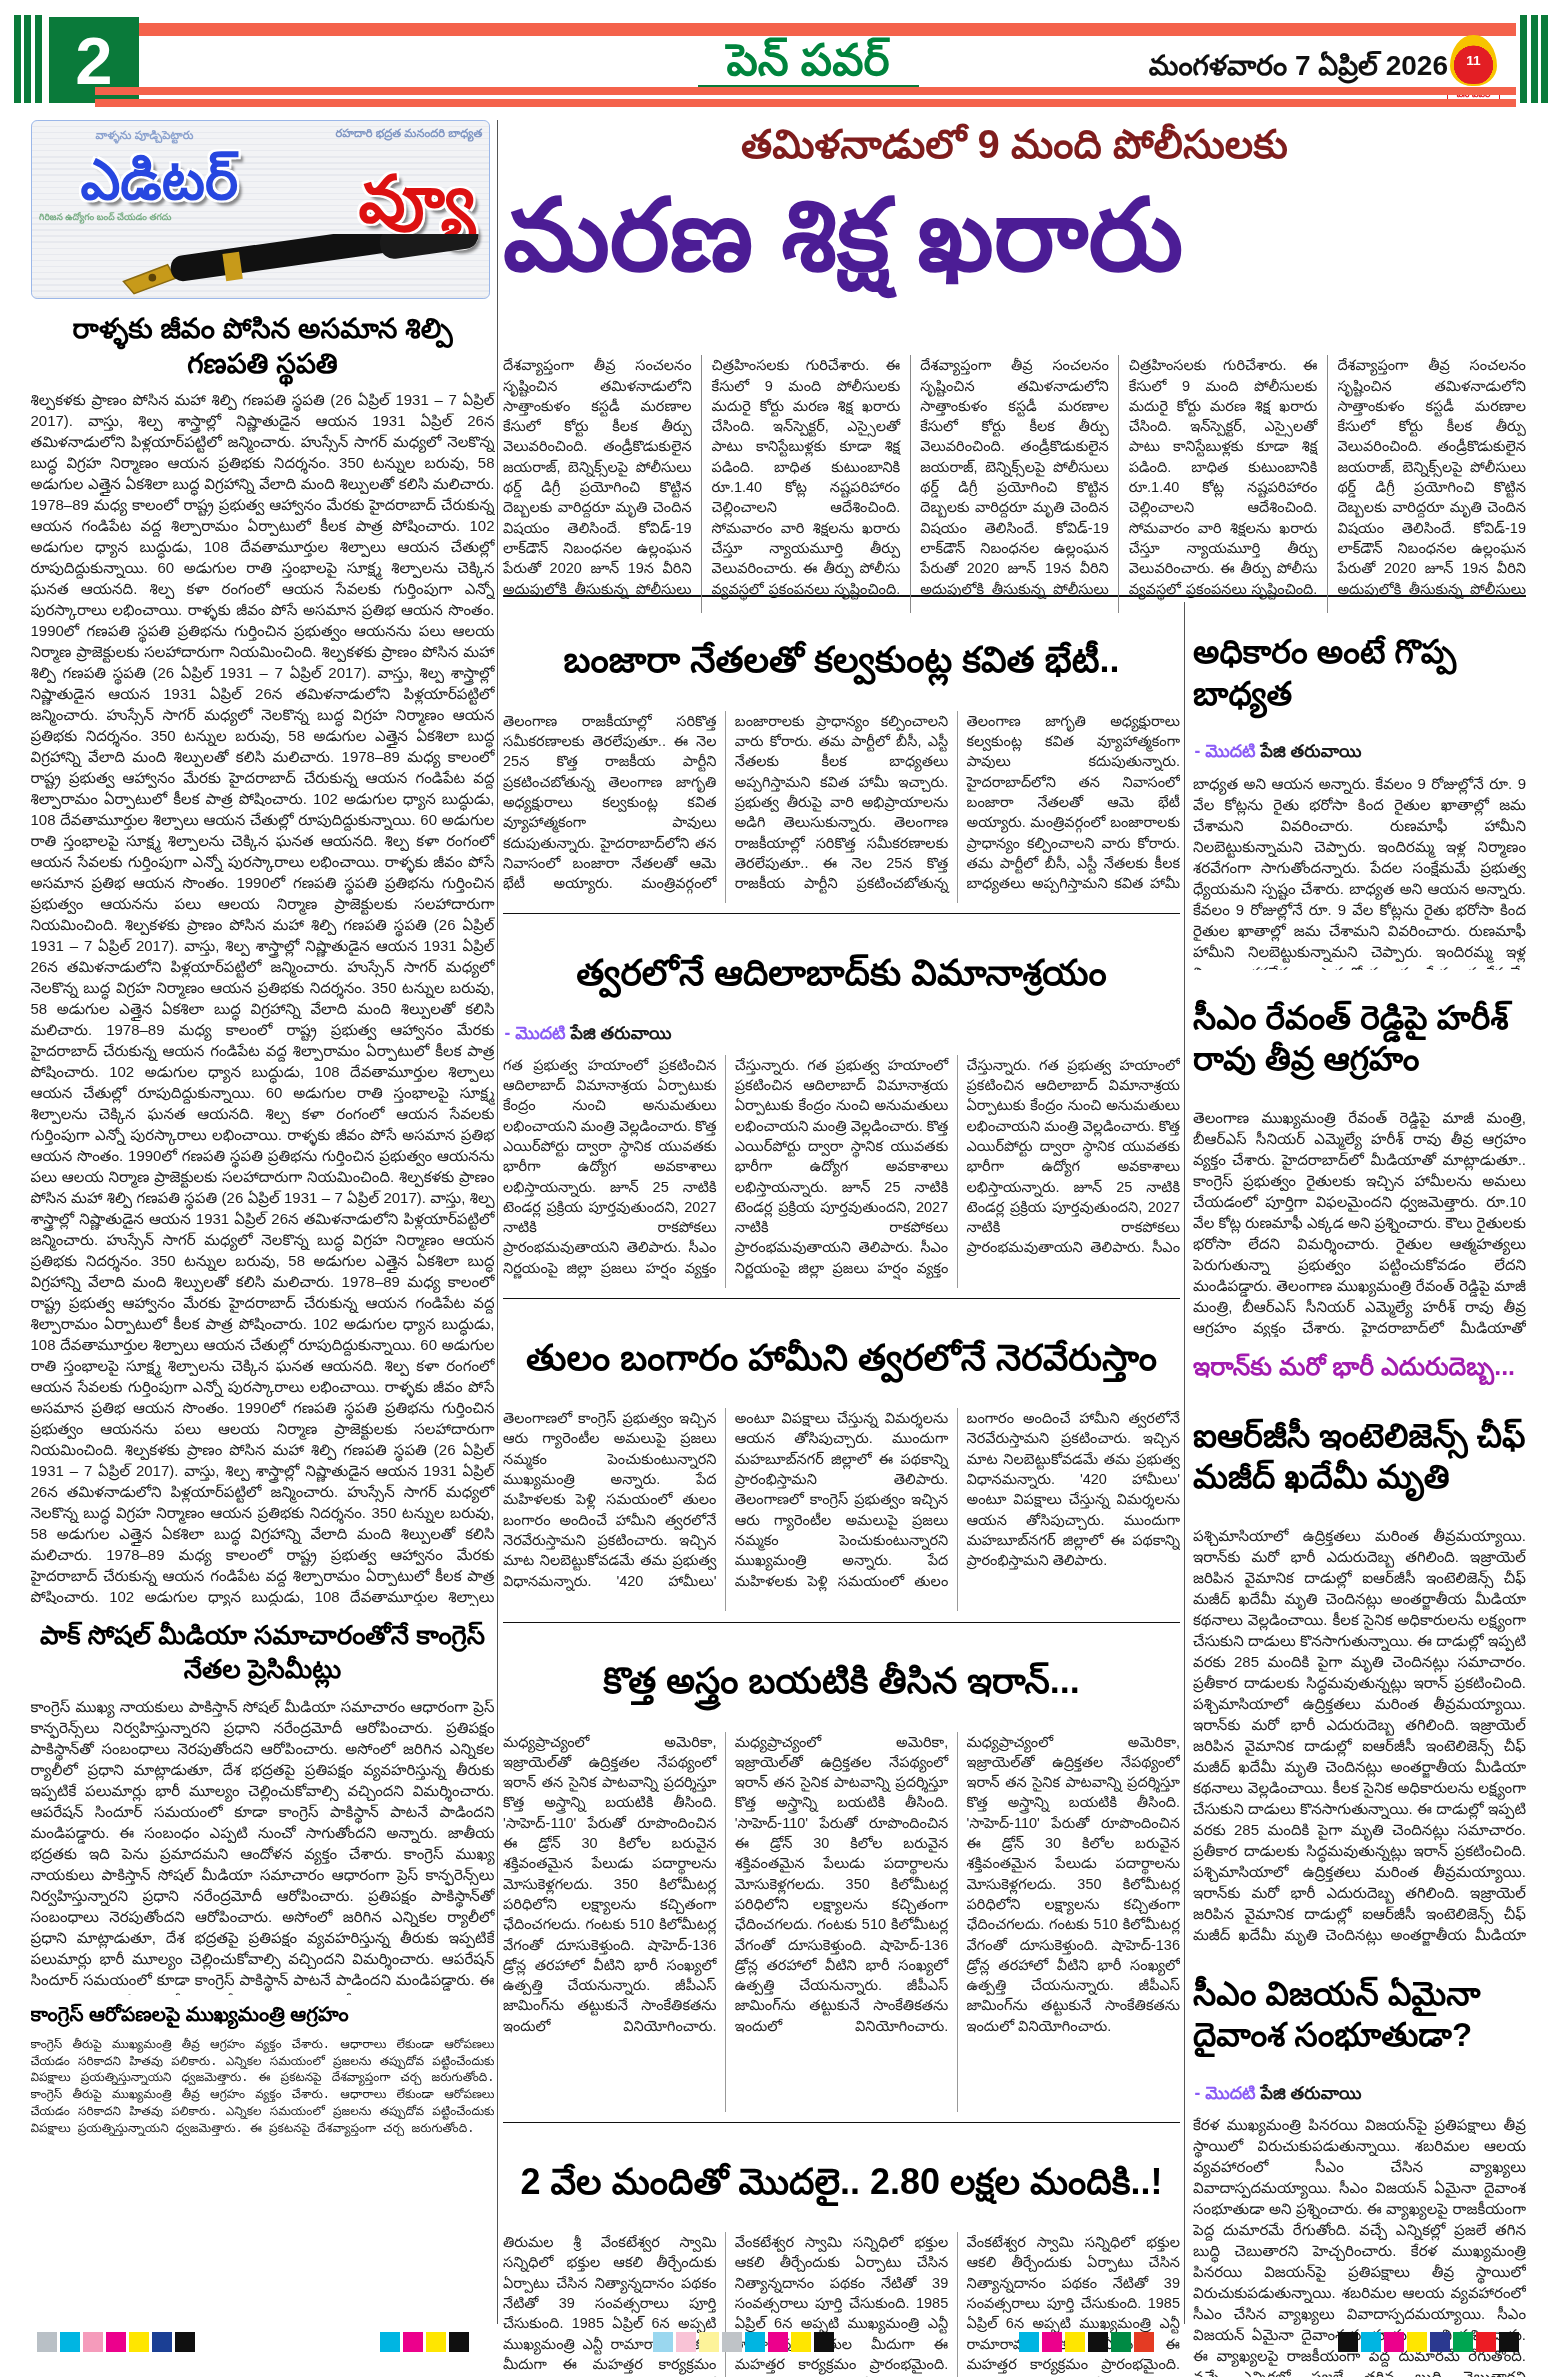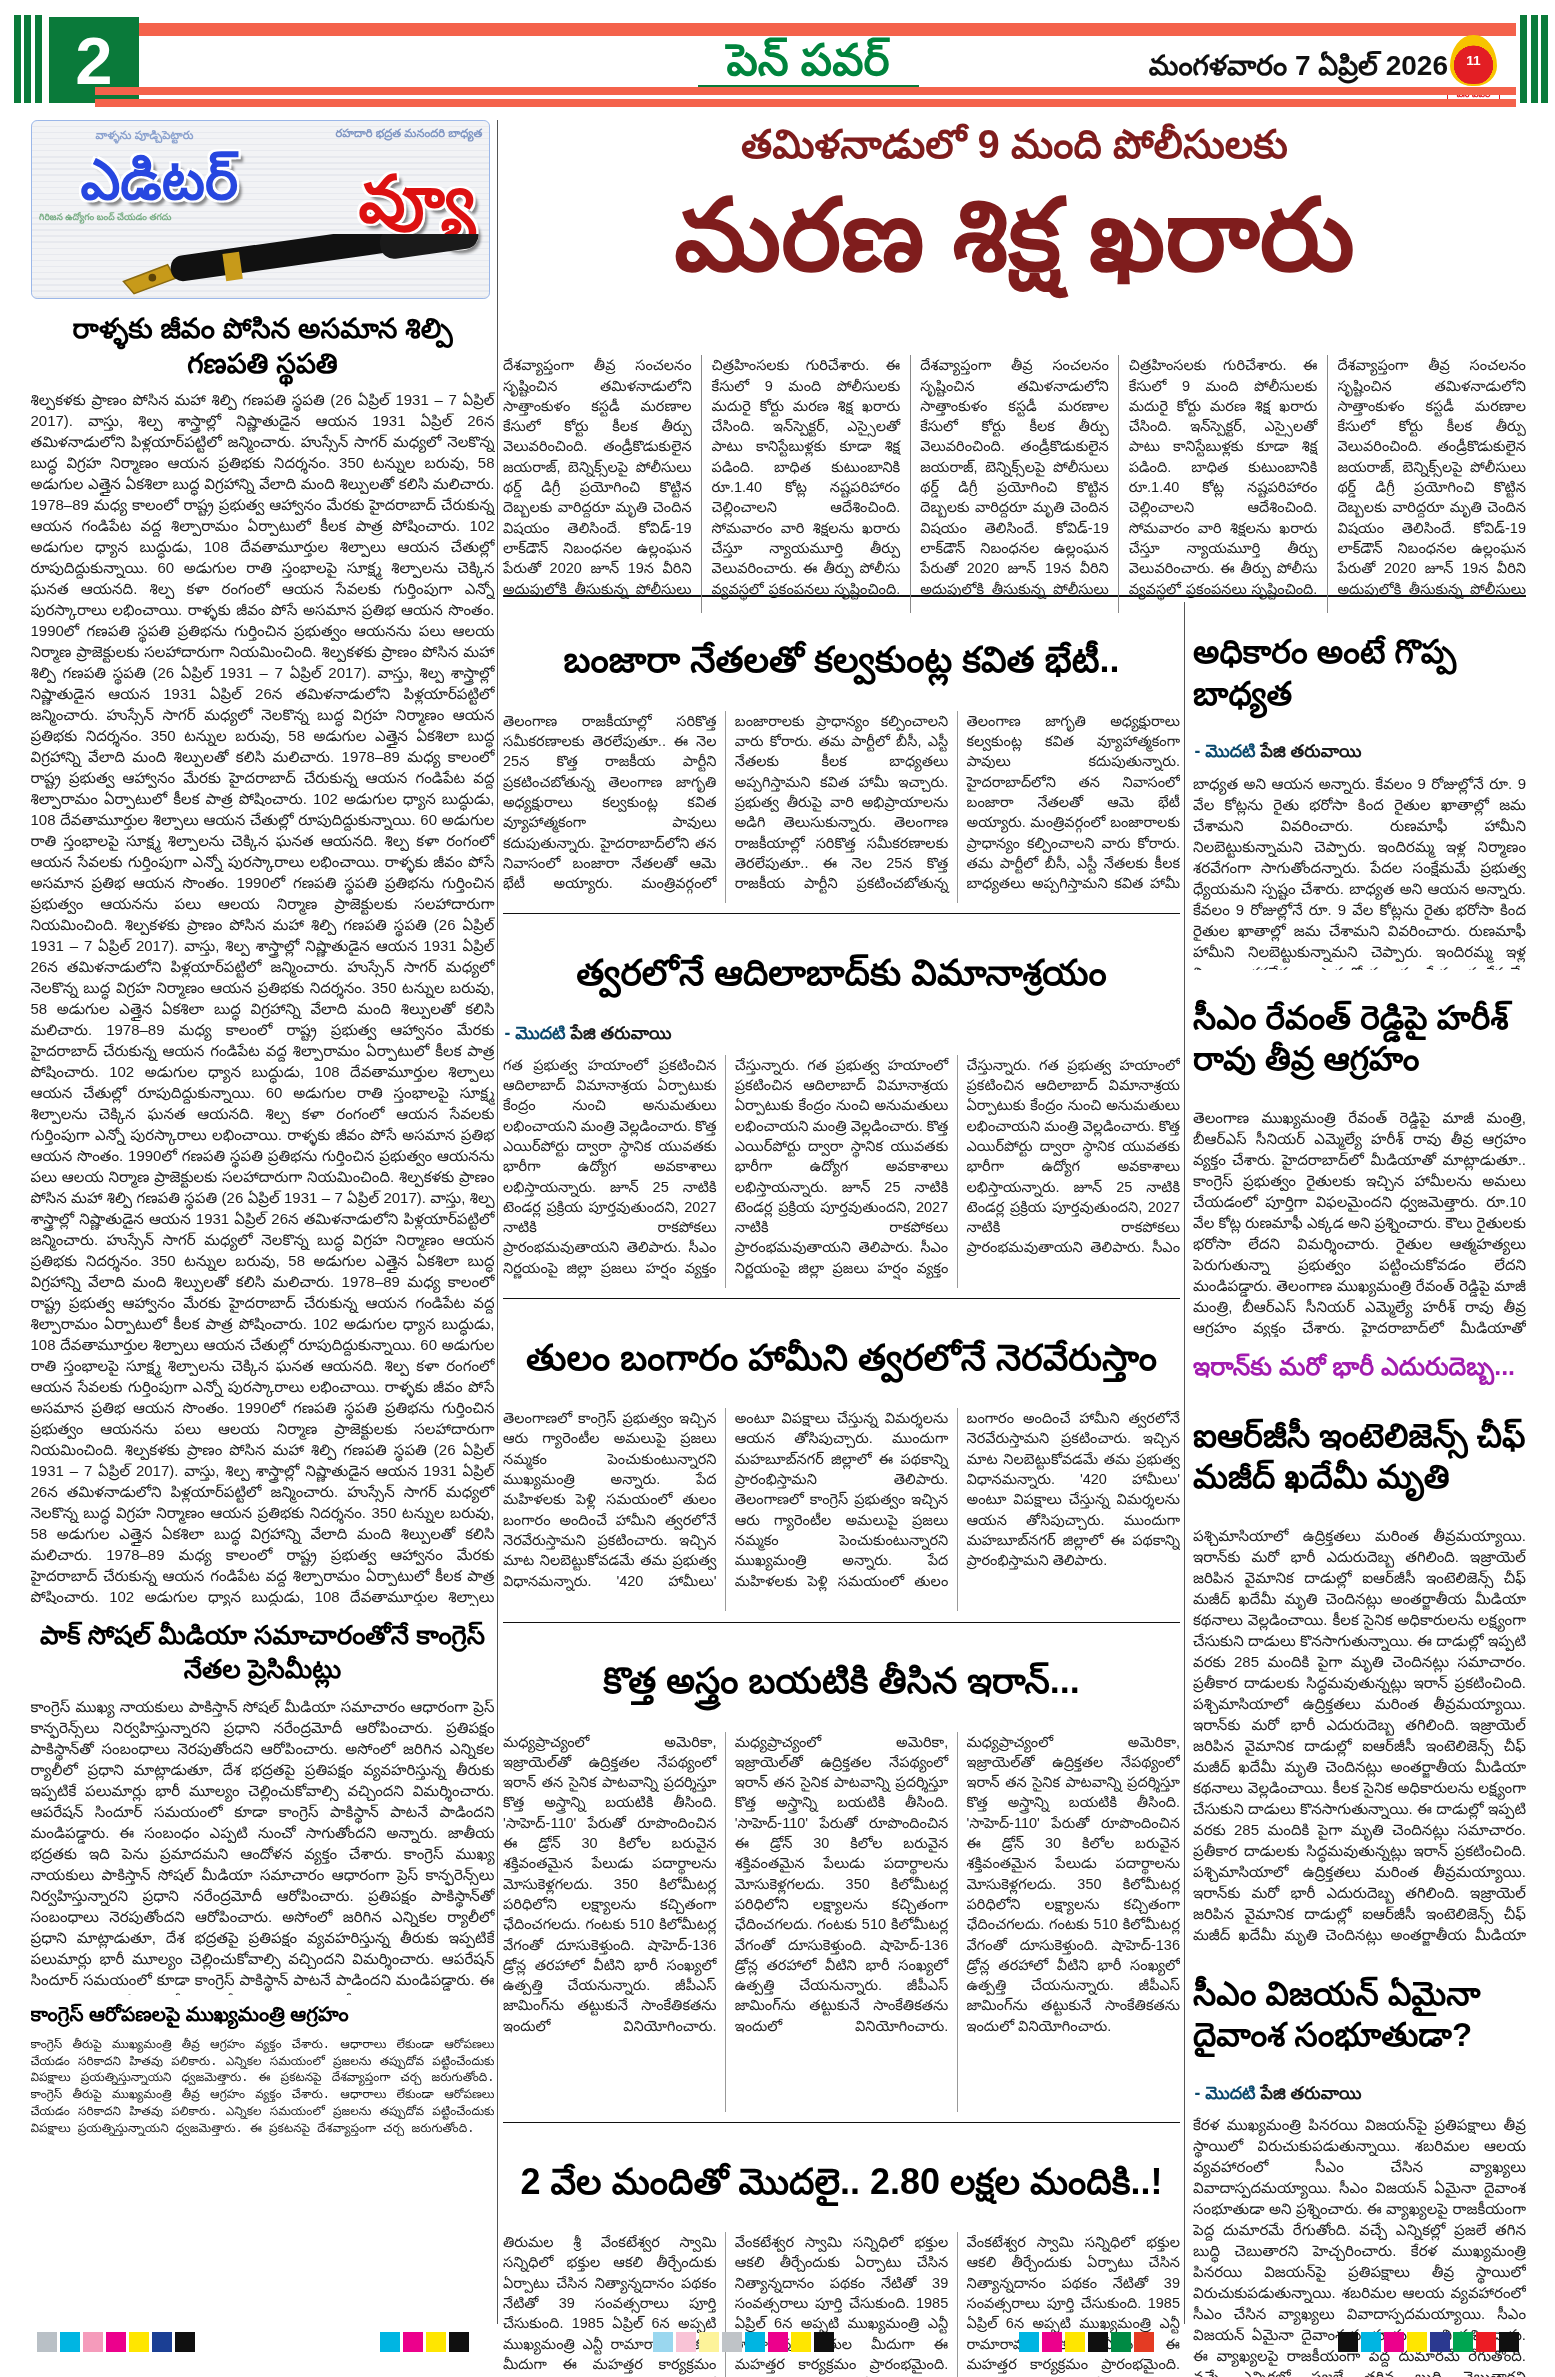--- a/index.html
+++ b/index.html
@@ -45,30 +45,30 @@
   .banner svg{position:absolute;left:0;bottom:-4.6px;}
   .lhead{margin:12.2px 4.6px 7.6px 4.6px;text-align:center;font-size:28px;font-weight:800;color:#000;line-height:1.25;}
   .lbody{height:1217px;overflow:hidden;font-size:15px;line-height:1.4;text-align:justify;}
   .lhead2{margin:13.7px 1.5px 9.1px 1.5px;text-align:center;font-size:26px;font-weight:800;color:#000;line-height:1.3;}
   .lbody2{height:299px;overflow:hidden;font-size:15px;line-height:1.4;text-align:justify;}
   .lsubhead{margin:7.6px 0 6.1px 0;font-size:20px;font-weight:800;color:#000;}
   .lbody3{height:213px;overflow:hidden;font-size:12px;line-height:1.4;text-align:justify;font-family:Liberation Mono, monospace;}
   
   .main-story{position:absolute;left:503px;top:122px;width:1023px;}
   .kicker{text-align:center;font-size:40px;font-weight:800;color:#7f1d1d;}
-  .main-head{text-align:center;font-size:101px;font-weight:800;color:#7f1d1d;line-height:1.05;margin-top:4.6px;}
+  .main-head{text-align:left;font-size:101px;font-weight:800;color:#4c1d95;line-height:1.05;margin-top:4.6px;}
   .main-body{margin-top:18.3px;height:258px;overflow:hidden;column-count:5;column-gap:20px;
              column-rule:0.8px solid #888;font-size:14.5px;line-height:1.4;text-align:justify;}
   
   .middle{position:absolute;left:503px;top:602px;width:677px;}
   .m-art{padding-top:7.6px;}
   .m-art + .m-art{border-top:1.5px solid #111;margin-top:10.7px;}
   .m-head{text-align:center;font-size:36px;font-weight:800;color:#000;line-height:1.15;}
   .contin{font-size:17.5px;font-weight:700;margin:6.1px 0 1.5px 1.5px;}
-  .contin .red{color:#0c4a6e;margin-top:44px;}
+  .contin .red{color:#8b5cf6;margin-top:44px;}
   .m-body{margin-top:7.6px;overflow:hidden;column-count:3;column-gap:18.3px;column-rule:0.8px solid #999;
           font-size:14.5px;line-height:1.4;text-align:justify;}
   .h1b{height:192px;} .h2b{height:233px;} .h3b{height:203px;} .h4b{height:380px;} .h5b{height:412px;}
   
   .right{position:absolute;left:1193px;top:604px;width:333px;}
   .r-art{margin-bottom:15.2px;}
   .r-head{font-size:33px;font-weight:800;color:#000;line-height:1.25;}
   .r-kick{font-size:25px;font-weight:800;color:#a21caf;margin-bottom:4.6px;}
   .r-body{margin-top:7.6px;overflow:hidden;font-size:15px;line-height:1.4;text-align:justify;}
   .r1b{height:197px;} .r2b{height:230px;} .r3b{height:421px;} .r4b{height:345px;}

